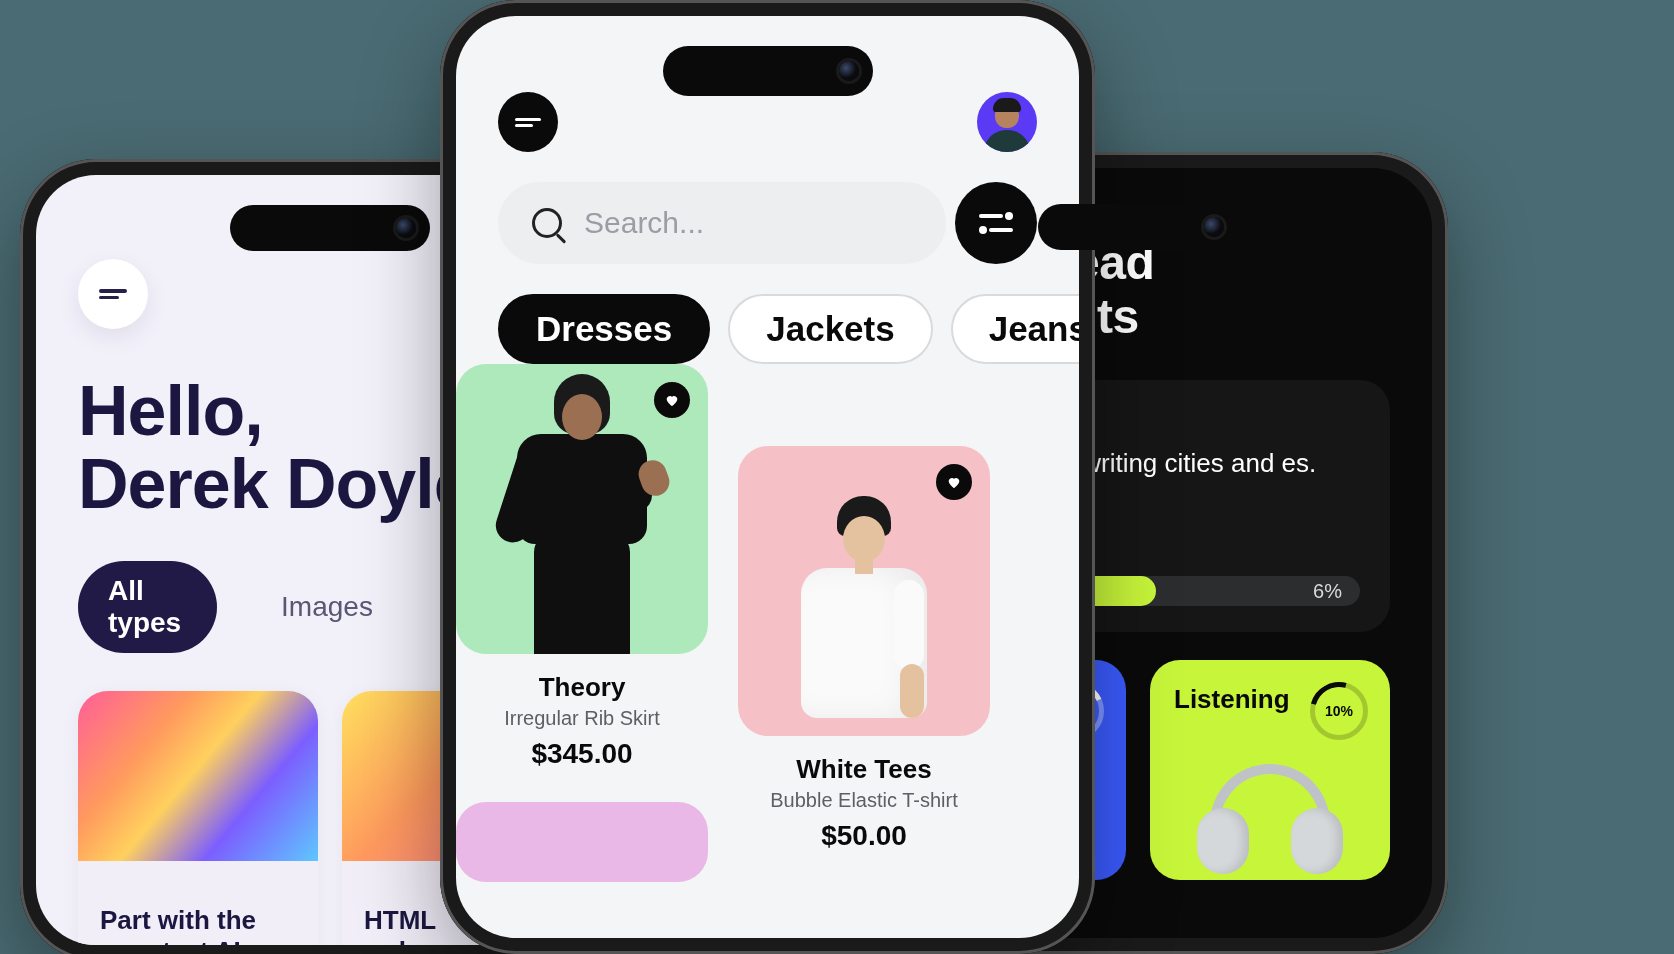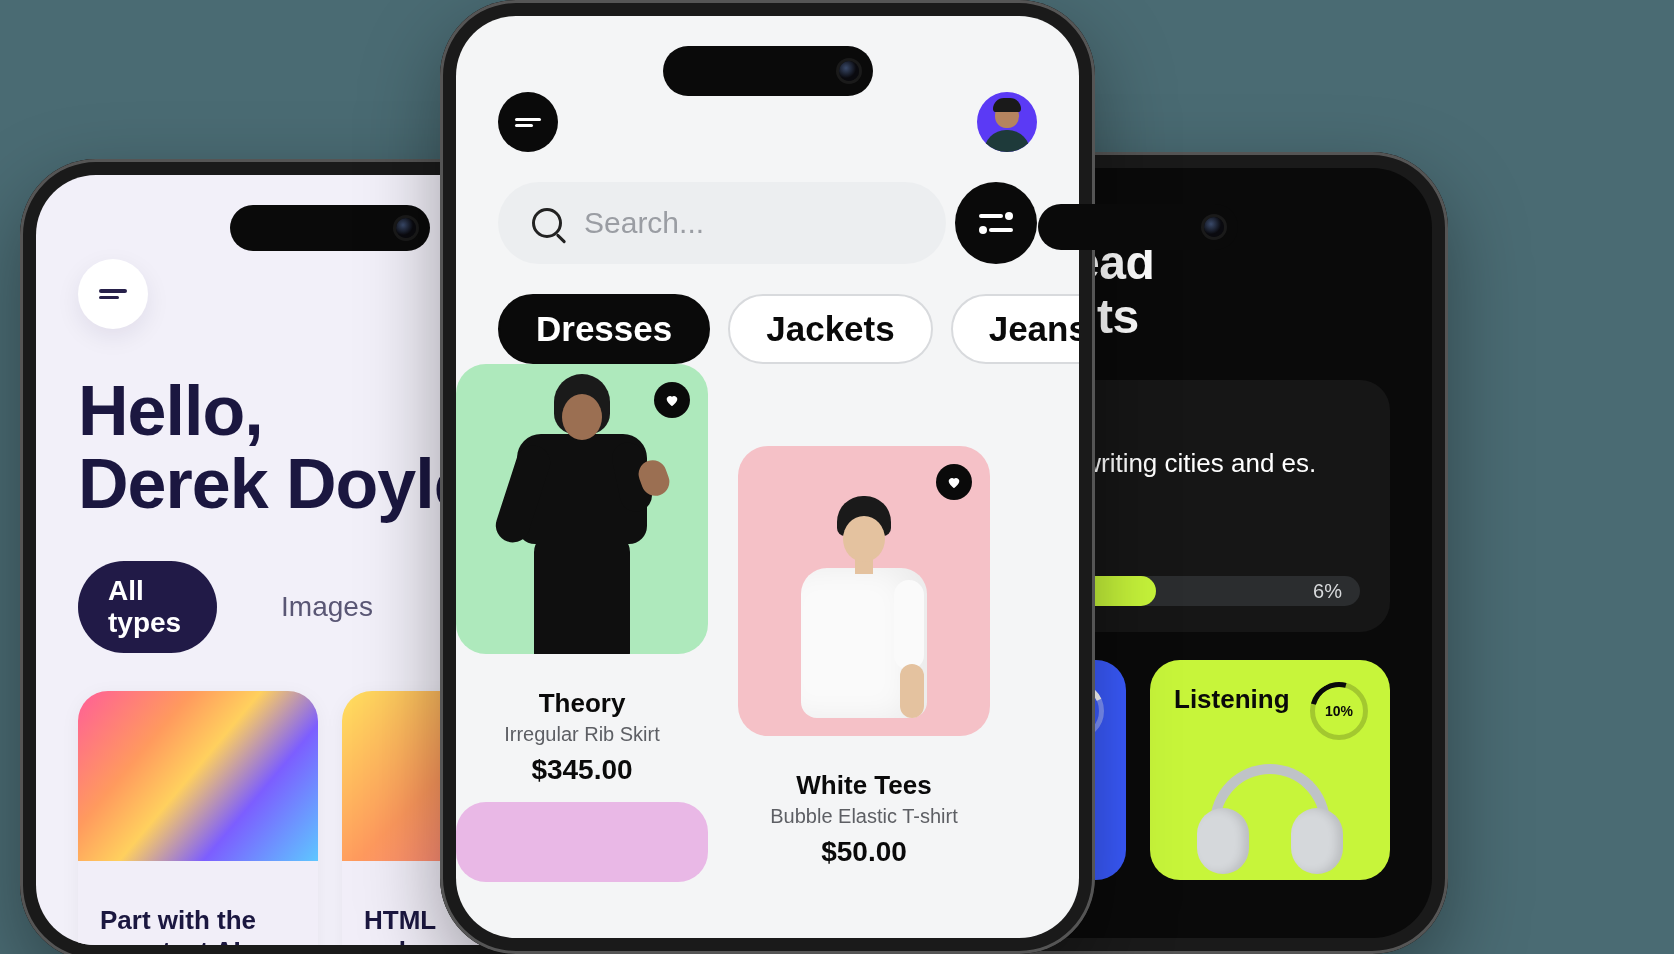--- a/index.html
+++ b/index.html
@@ -144,21 +144,21 @@
   .prod .img {
     width:100%; height:290px; border-radius:30px; position:relative; overflow:hidden;
   }
   .prod .heart {
     position:absolute; top:18px; right:18px;
     width:36px; height:36px; border-radius:50%; background:#0a0a0a;
     display:flex; align-items:center; justify-content:center;
     z-index:5;
   }
   .prod .heart svg{width:16px;height:16px;fill:#fff;}
-  .prod h4{ margin-top:34px; font-size:26px; font-weight:800; color:#0a0a0a;}
+  .prod h4{ margin-top:18px; font-size:26px; font-weight:800; color:#0a0a0a;}
   .prod .sub{ margin-top:4px; font-size:20px; color:#5d5f64;}
   .prod .price{ margin-top:8px; font-size:28px; font-weight:800; color:#0a0a0a;}
   .p1 .img{ background:#aee9bc;}
   .p2 .img{ background:#f5c1c7;}
   .p3 .img{ background:#e9b8e6;}
   
   .model{position:absolute; left:50%; transform:translateX(-50%); bottom:0;}
   .m1-hair{position:absolute; top:10px; left:50%; transform:translateX(-50%); width:56px; height:60px; background:#1a1a1a; border-radius:30px 30px 22px 22px;}
   .m1-face{position:absolute; top:30px; left:50%; transform:translateX(-50%); width:40px; height:46px; background:#9b6f52; border-radius:50%;}
   .m1-torso{position:absolute; top:70px; left:50%; transform:translateX(-50%); width:130px; height:110px; background:#0f0f0f; border-radius:24px 24px 18px 18px;}

